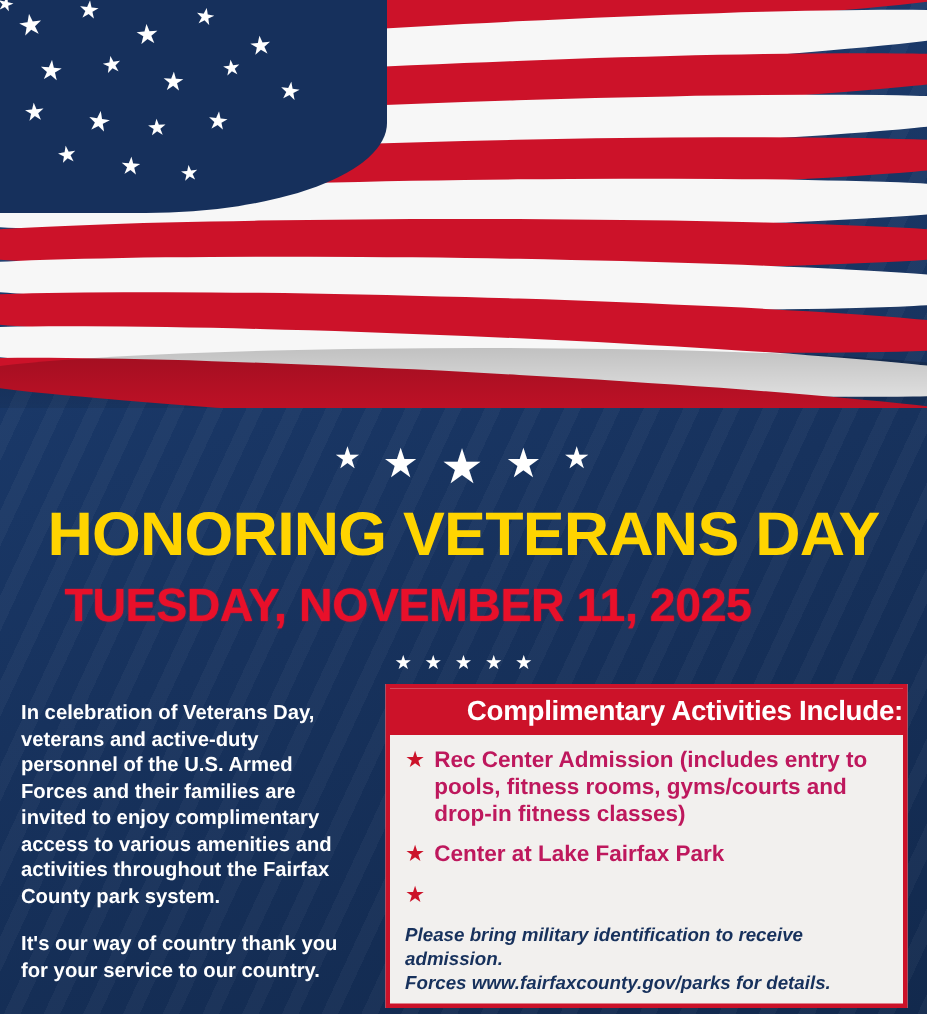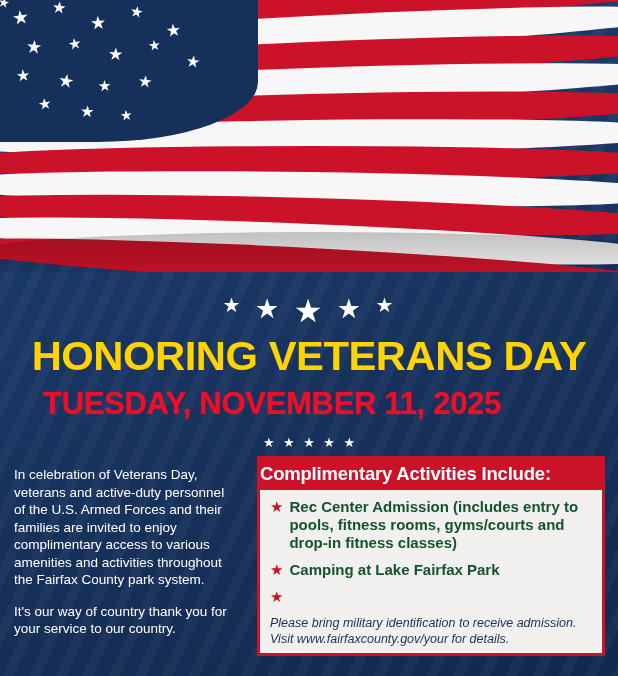--- a/index.html
+++ b/index.html
@@ -88,36 +88,36 @@
     font-weight:bold;
     letter-spacing:-0.3px;
     text-shadow:0 0 1px #e8102a;
   }
 
   
   .bodytext{
     position:absolute;top:466px;left:14px;width:220px;
     color:#ffffff;
     font-size:13.5px;
-    font-weight:normal;
+    font-weight:bold;
     line-height:17.5px;
   }
   .bodytext p{margin:0 0 14px 0;}
 
   
   .panel{
     position:absolute;top:456px;left:257px;width:348px;
     background:#f2f0ee;
     border:3px solid #cc1229;
     box-sizing:border-box;
   }
   .panel-header{
     background:#cc1229;
     color:#ffffff;
-    text-align:left;
+    text-align:right;
     font-size:18.5px;
     font-weight:bold;
     padding:4px 0 5px 0;
     letter-spacing:-0.2px;
   }
   .panel-body{
     padding:8px 10px 6px 10px;
   }
   .activity{
     display:flex;
@@ -125,29 +125,29 @@
     margin-bottom:9px;
   }
   .activity .bullet{
     color:#cc1229;
     font-size:15px;
     line-height:18px;
     margin-right:6px;
     flex:0 0 auto;
   }
   .activity .txt{
-    color:#14532d;
+    color:#be185d;
     font-size:15px;
     font-weight:bold;
     line-height:18px;
   }
   .note{
     color:#17315c;
     font-size:12.5px;
-    font-weight:normal;
+    font-weight:bold;
     font-style:italic;
     line-height:16px;
     margin-top:4px;
   }
 </style>
 </head>
 <body>
 
 <div class="poster">
 
@@ -218,25 +218,25 @@
     <div class="panel-header">Complimentary Activities Include:</div>
     <div class="panel-body">
 
       <div class="activity">
         <span class="bullet">★</span>
         <span class="txt">Rec Center Admission (includes entry to pools, fitness rooms, gyms/courts and drop-in fitness classes)</span>
       </div>
 
       <div class="activity">
         <span class="bullet">★</span>
-        <span class="txt">Camping at Lake Fairfax Park</span>
+        <span class="txt">Center at Lake Fairfax Park</span>
       </div>
 
       <div class="activity">
         <span class="bullet">★</span>
       </div>
 
       <div class="note">Please bring military identification to receive admission.</div>
-      <div class="note" style="margin-top:0;">Visit www.fairfaxcounty.gov/your for details.</div>
+      <div class="note" style="margin-top:0;">Forces www.fairfaxcounty.gov/parks for details.</div>
     </div>
   </div>
 
 </div>
 
 </body></html>

